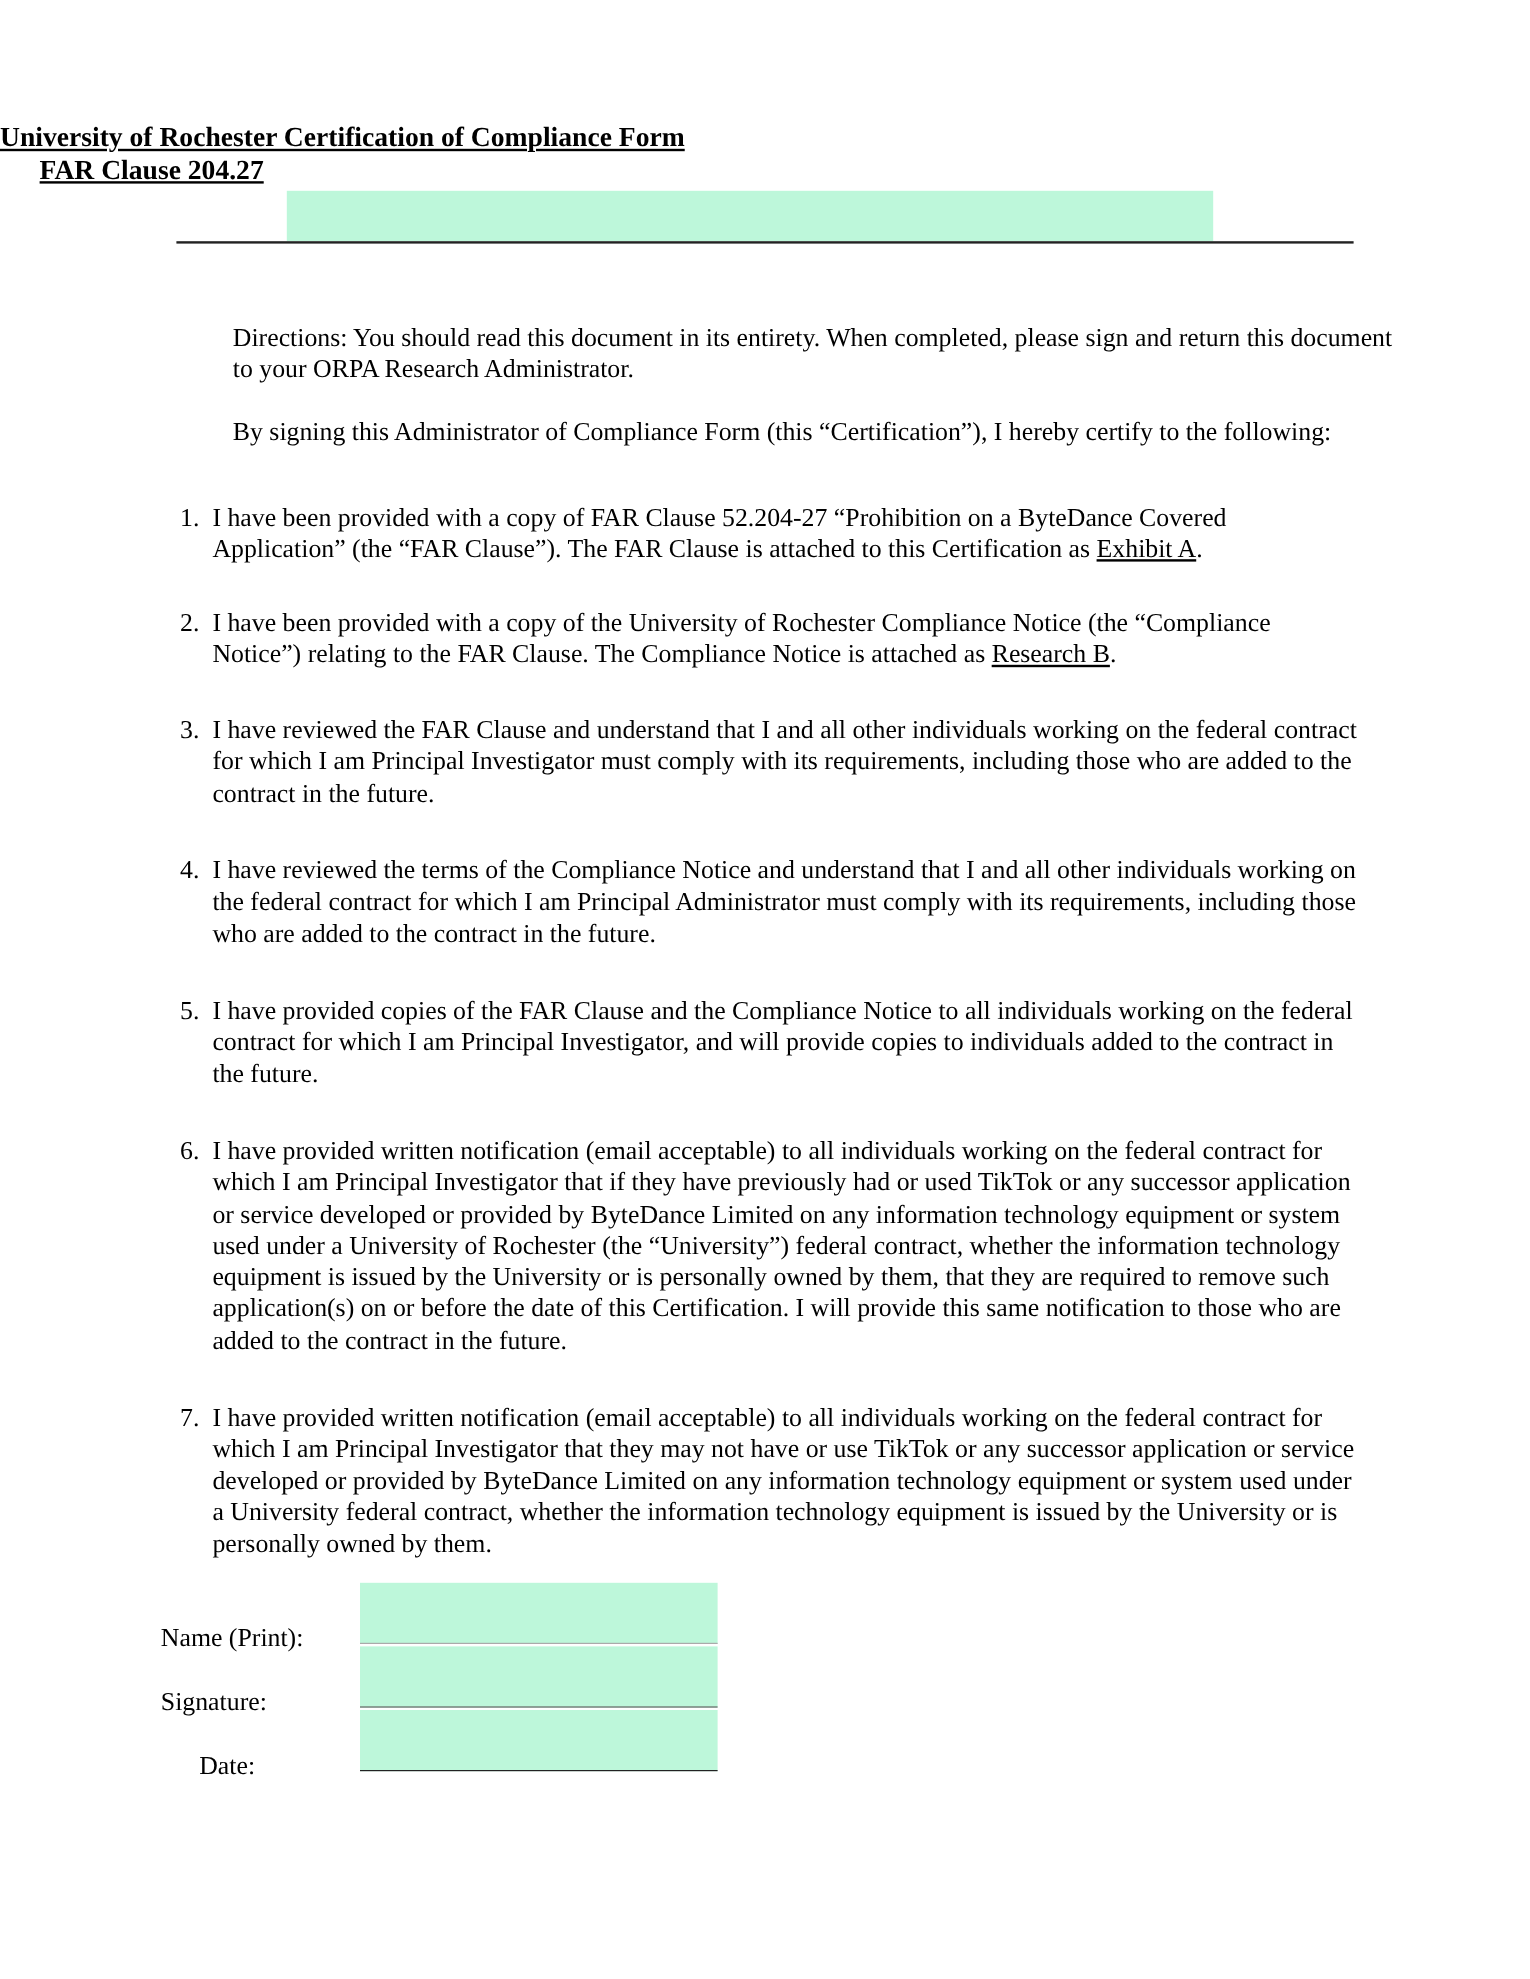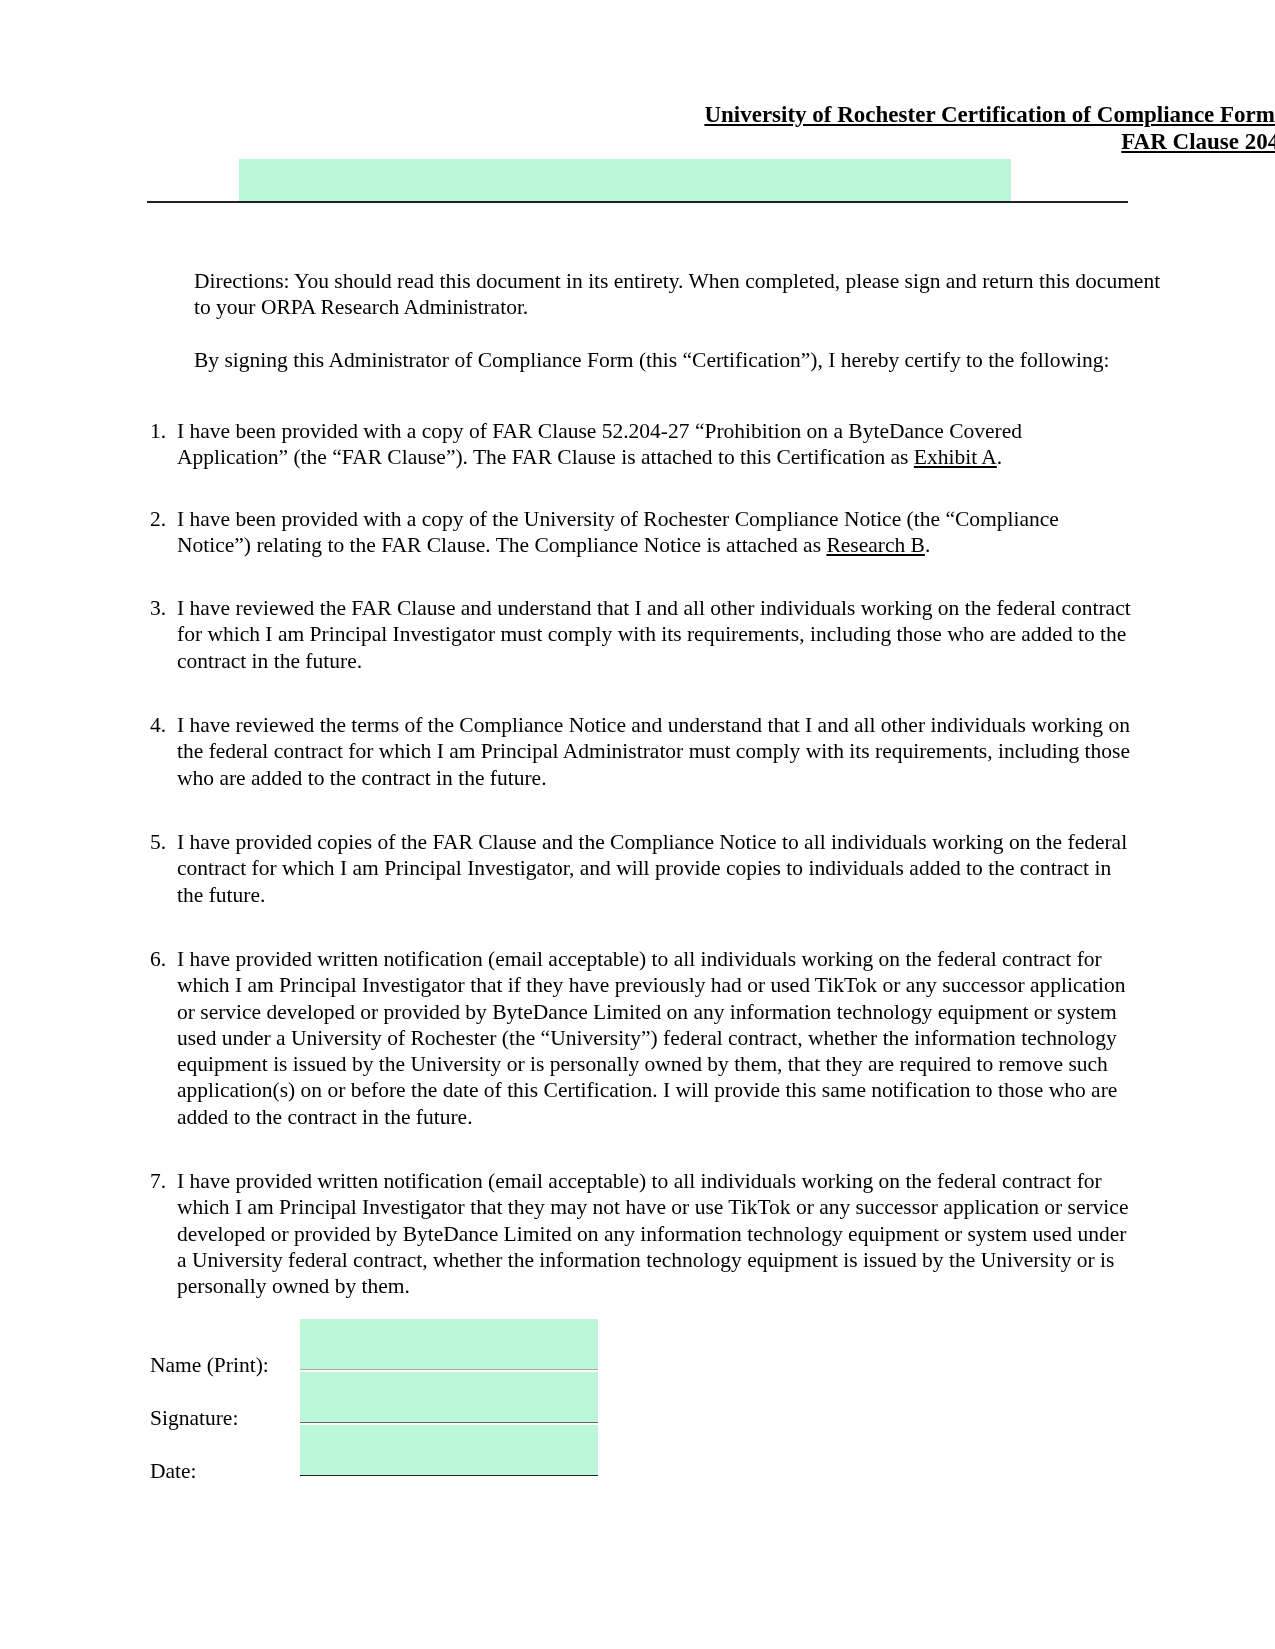--- a/index.html
+++ b/index.html
@@ -1,41 +1,41 @@
 <!DOCTYPE html>
 <html><head>
   <meta charset="utf-8">
   <style>
     html, body { margin: 0; padding: 0; background: #ffffff; }
     body { width: 1275px; height: 1649px; position: relative; overflow: hidden;
            font-family: "Liberation Serif", "DejaVu Serif", serif; color: #000; }
-    .title { position: absolute; left: 0; width: 1275px; text-align: right;
+    .title { position: absolute; left: 0; width: 1275px; text-align: left;
              font-weight: bold; font-size: 23px; text-decoration: underline; line-height: 27px; }
     #t1 { top: 101px; }
     #t2 { top: 128px; margin-left: 33px; }
     .top-field { position: absolute; left: 239px; top: 159px; width: 772px; height: 42px;
                  background: #bdf7da; border: none; outline: none; padding: 0; margin: 0; }
     .top-rule { position: absolute; left: 147px; top: 201px; width: 981px; height: 2px; background: #222; }
     .para { position: absolute; left: 150px; width: 980px; font-size: 21.5px; line-height: 26.3px; margin-left: 44px; }
     #directions { top: 268px; }
     #intro { top: 347px; }
     .item { position: absolute; left: 150px; width: 985px; font-size: 21.5px; line-height: 26.3px; }
     .item .num { position: absolute; left: 0; top: 0; width: 36px; }
     .item .txt { margin-left: 27px; display: block; }
     .u { text-decoration: underline; }
-    .label { position: absolute; left: 150px; font-size: 21.5px; line-height: 26px; }
+    .label { position: absolute; left: 134px; font-size: 21.5px; line-height: 26px; }
     .field { position: absolute; left: 300px; width: 298px; height: 51px;
              background: #bdf7da; border: none; border-bottom: 1.5px solid #555;
              padding: 0; margin: 0; outline: none; box-sizing: border-box; }
     #f-name { top: 1319px; border-bottom-color: #aaa; }
     #f-sig { top: 1372px; border-bottom-color: #666; }
     #f-date { top: 1425px; border-bottom-color: #222; }
     #l-name { top: 1352px; }
     #l-sig { top: 1405px; }
-    #l-date { top: 1458px; }
+    #l-date { top: 1458px; margin-left: 32px; }
   </style>
 </head>
 <body>
 
 <div class="title" id="t1">University of Rochester Certification of Compliance Form</div>
 <div class="title" id="t2">FAR Clause 204.27</div>
 <input class="top-field" type="text" style="">
 <div class="top-rule"></div>
 
 <div class="para" id="directions">Directions: You should read this document in its entirety.  When completed, please sign and return this document to your ORPA Research Administrator.</div>

